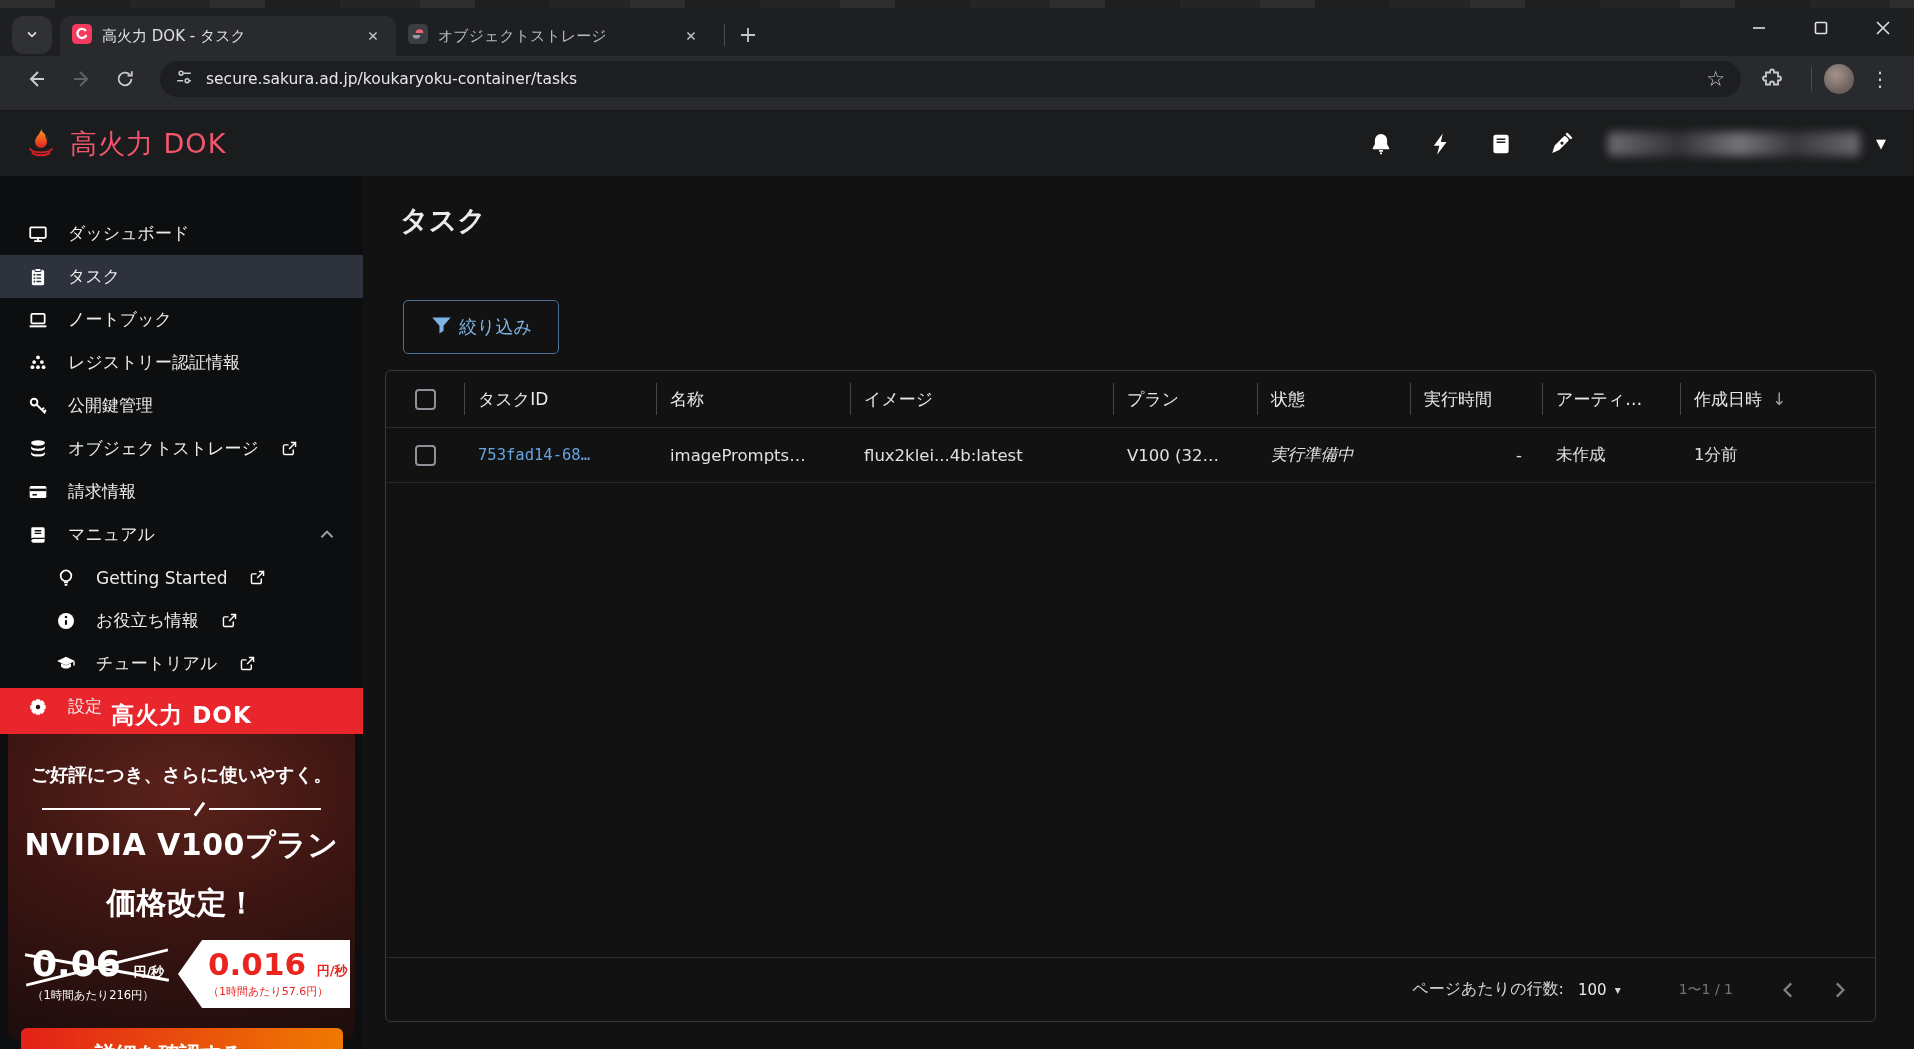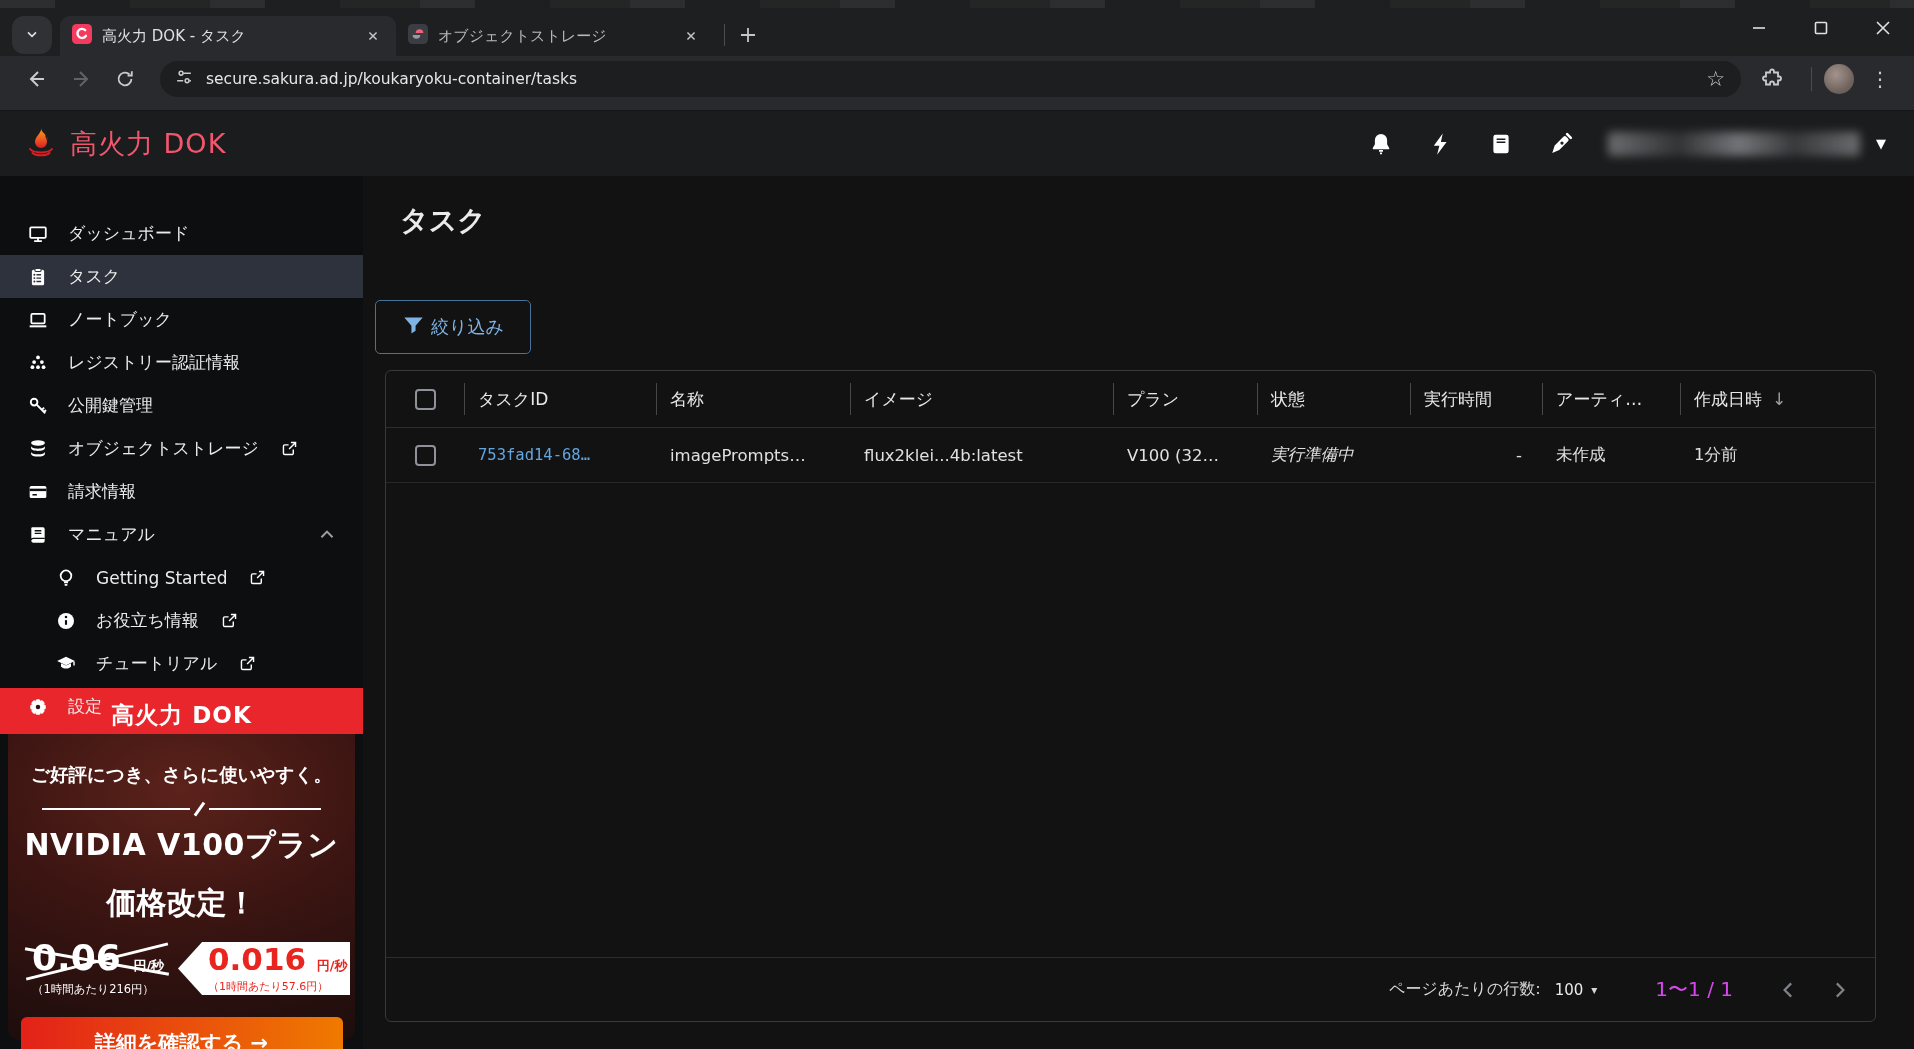--- a/index.html
+++ b/index.html
@@ -65,33 +65,33 @@
   .promo-h1 { margin-top:8px; color:#fff; font-size:30px; font-weight:bold; letter-spacing:.5px; }
   .promo-h2 { margin-top:17px; color:#fff; font-size:30px; font-weight:bold; }
   .price-row { display:flex; align-items:center; margin:16px 0 0 24px; text-align:left; }
   .old-price { position:relative; width:132px; color:#fff; }
   .old-main { font-size:36px; font-weight:bold; line-height:1; white-space:nowrap; }
   .old-unit { font-size:13px; font-weight:bold; }
   .old-note { font-size:11.5px; margin-top:6px; white-space:nowrap; }
   .old-price::before,.old-price::after { content:""; position:absolute; left:-8px; right:-6px; top:20px; height:2.5px; background:#fff; }
   .old-price::before { transform:rotate(-14deg); }
   .old-price::after { transform:rotate(10deg); }
-  .new-badge { width:172px; height:53px; margin-left:14px; background:#fff; clip-path:polygon(0 50%,14% 0,100% 0,100% 100%,14% 100%); display:flex; flex-direction:column; justify-content:center; padding-left:30px; }
+  .new-badge { width:172px; height:68px; margin-left:14px; background:#fff; clip-path:polygon(0 50%,14% 0,100% 0,100% 100%,14% 100%); display:flex; flex-direction:column; justify-content:center; padding-left:30px; }
   .new-main { color:var(--price-red,#e8251f); font-size:31px; font-weight:bold; line-height:1; white-space:nowrap; }
   .new-unit { font-size:13px; }
   .new-note { color:var(--price-red,#e8251f); font-size:11px; margin-top:4px; white-space:nowrap; }
   .promo-cta { display:block; width:322px; height:52px; margin:20px auto 0; border:none; border-radius:6px; background:linear-gradient(90deg, var(--cta-red,#e32119), var(--cta-orange,#ef7a00)); color:#fff; font-size:21px; font-weight:bold; cursor:pointer; font-family:inherit; }
 
   
   .main { position:relative; flex:1; background:#121212; }
   .page-title { position:absolute; left:37px; top:26px; font-size:28px; color:#ebebeb; }
   .head-actions { position:absolute; top:38px; right:37px; display:flex; gap:20px; }
   .btn-delete { width:114px; height:50px; border:none; border-radius:5px; background:#28292b; color:#747577; font-size:17px; display:flex; align-items:center; justify-content:center; gap:10px; font-family:inherit; }
   .btn-create { width:178px; height:50px; border:none; border-radius:5px; background:var(--accent-blue,#8fc7f2); color:#0d0e10; font-size:17.5px; display:flex; align-items:center; justify-content:center; gap:12px; cursor:pointer; font-family:inherit; }
-  .btn-filter { position:absolute; left:12px; top:124px; width:156px; height:54px; background:transparent; border:1px solid #4a7196; border-radius:5px; color:var(--filter-blue,#7fb3e3); font-size:18px; display:flex; align-items:center; justify-content:center; gap:6px; cursor:pointer; font-family:inherit; }
+  .btn-filter { position:absolute; left:40px; top:124px; width:156px; height:54px; background:transparent; border:1px solid #4a7196; border-radius:5px; color:var(--filter-blue,#7fb3e3); font-size:18px; display:flex; align-items:center; justify-content:center; gap:6px; cursor:pointer; font-family:inherit; }
 
   .card { position:absolute; left:22px; top:194px; width:1491px; height:652px; border:1px solid #37393c; border-radius:6px; }
   .thead { display:flex; align-items:center; height:57px; border-bottom:1px solid #2b2d2f; }
   .trow { display:flex; align-items:center; height:55px; border-bottom:1px solid #26282a; }
   .cell { padding-left:14px; white-space:nowrap; overflow:hidden; }
   .c0 { width:78px; padding-left:0; display:flex; justify-content:center; }
   .c1 { width:192px; } .c2 { width:194px; } .c3 { width:263px; } .c4 { width:144px; }
   .c5 { width:153px; } .c6 { width:132px; } .c7 { width:138px; } .c8 { flex:1; }
   .th { position:relative; font-size:17px; color:#e8e8e8; display:flex; align-items:center; gap:10px; height:100%; }
   .th.divided::before { content:""; position:absolute; left:0; top:12px; bottom:12px; width:1px; background:#45474a; }
@@ -100,21 +100,21 @@
   .td-link { color:var(--link-blue,#64a5e0); font-family:"DejaVu Sans Mono","Liberation Mono",monospace; font-size:15.5px; cursor:pointer; }
   .td-status { font-style:italic; }
   .td-right { text-align:right; padding-right:20px; }
   .checkbox { width:21px; height:21px; border:2px solid #8f9399; border-radius:4px; background:transparent; cursor:pointer; }
 
   .pagination { position:absolute; left:0; right:0; bottom:0; height:64px; border-top:1px solid #2b2d2f; display:flex; align-items:center; justify-content:flex-end; padding-right:24px; }
   .pg-label { font-size:16px; color:#d8d8d8; }
   .pg-select { display:flex; align-items:center; gap:8px; margin-left:14px; cursor:pointer; }
   .pg-value { font-size:15px; color:#eaeaea; }
   .pg-caret { font-size:12px; color:#d8d8d8; }
-  .pg-range { font-size:20px; color:#d946ef; margin-left:58px;text-align:center; }
+  .pg-range { font-size:14px; color:#737373; margin-left:58px;text-align:center; }
   .pg-nav { display:flex; align-items:center; gap:26px; margin-left:44px; }
   .pg-chev { width:24px; height:24px; display:flex; align-items:center; justify-content:center; cursor:pointer; }
 </style>
 </head>
 <body>
 
 <div class="window">
 
   <div class="top-edge"></div>
 

